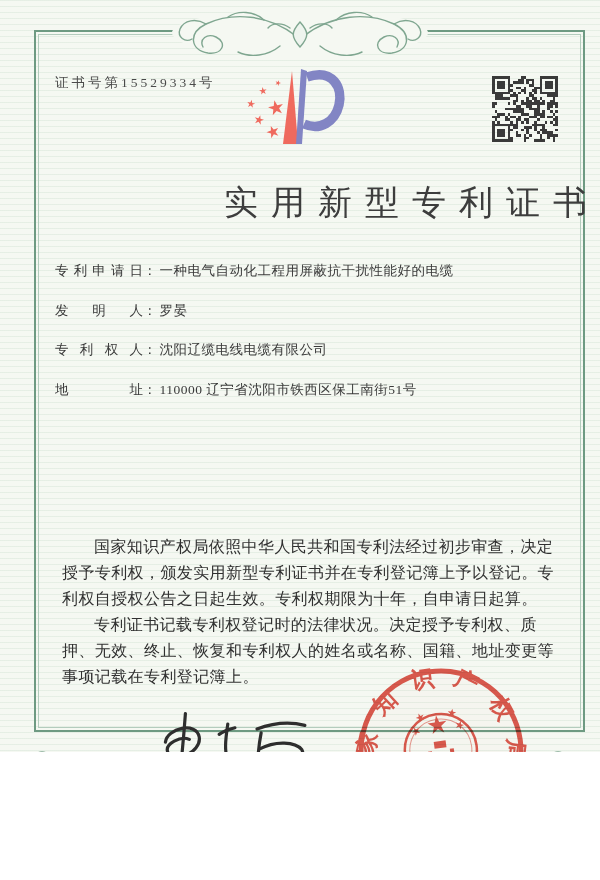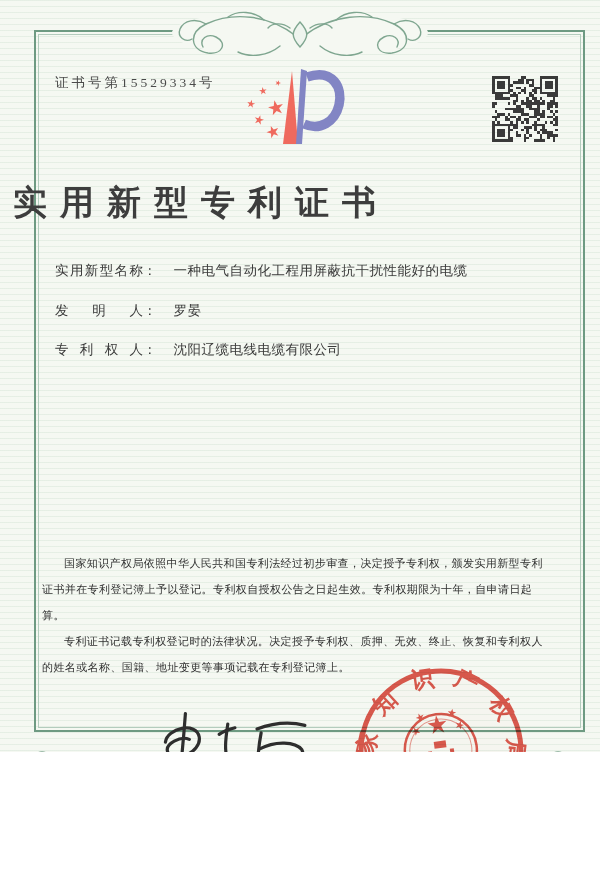--- a/index.html
+++ b/index.html
@@ -10,29 +10,29 @@
       #f5f8f2;
     font-family:"Liberation Serif","DejaVu Serif",serif;
     color:#363636;
   }
   
   .frame-outer{position:absolute;left:34px;top:30px;right:15px;bottom:20px;border:2px solid #6e9a82;}
   .frame-inner{position:absolute;left:2px;top:2px;right:2px;bottom:2px;border:1px solid #b3ccbd;}
   .cert-no{position:absolute;left:55px;top:74px;font-size:13.5px;letter-spacing:3px;color:#4a4a4a;}
   .logo{position:absolute;left:230px;top:64px;width:140px;height:112px;}
   .qr{position:absolute;left:492px;top:76px;width:66px;height:66px;}
-  .title{position:absolute;left:0;top:180px;width:100%;text-align:left;
-    font-size:34px;letter-spacing:13px;color:#3d3d3d;font-weight:700;text-indent:13px;}
+  .title{position:absolute;left:0;top:180px;width:100%;text-align:right;
+    font-size:34px;letter-spacing:13px;color:#3d3d3d;font-weight:400;text-indent:13px;}
   .fields{position:absolute;left:55px;top:261px;right:46px;font-size:13.5px;color:#3a3a3a;}
   .frow{margin-bottom:19.5px;line-height:20px;white-space:nowrap;}
   .flabel{display:inline-block;width:88px;text-align:justify;text-align-last:justify;vertical-align:top;}
-  .fvalue{margin-left:17px;letter-spacing:0.5px;}
+  .fvalue{margin-left:3px;letter-spacing:0.5px;}
   .fgroup2{display:inline-block;margin-left:58px;}
   .fgroup2 .flabel{width:78px;}
-  .paras{position:absolute;left:42px;top:534px;right:46px;font-size:11px;line-height:26px;color:#303030;margin-top:16px;}
+  .paras{position:absolute;left:62px;top:534px;right:46px;font-size:16px;line-height:26px;color:#303030;}
   .paras p{margin:0;text-indent:2em;letter-spacing:0.4px;}
   .signer{position:absolute;left:58px;top:743px;font-size:15px;line-height:31px;color:#2f2f2f;letter-spacing:2px;}
   .autograph{position:absolute;left:132px;top:706px;width:195px;height:105px;transform:rotate(-2deg);}
   .seal{position:absolute;left:352px;top:662px;width:178px;height:178px;transform:rotate(-8deg);mix-blend-mode:multiply;opacity:0.95;}
   .seal-date{position:absolute;left:366px;top:793px;font-size:14.5px;letter-spacing:2px;color:#222;z-index:5;}
   .footer{position:absolute;left:0;top:839px;width:100%;text-align:right;font-size:12.5px;letter-spacing:2px;color:#3a3a3a;}
   .ornament{position:absolute;pointer-events:none;}
   .orn-top{left:140px;top:6px;width:320px;height:56px;}
   .orn-bl{left:24px;top:740px;width:118px;height:122px;}
   .orn-br{left:458px;top:740px;width:118px;height:122px;}
@@ -430,27 +430,30 @@
       <rect x="17" y="24" width="1" height="1" fill="#3a3a3a"></rect>
       <rect x="18" y="24" width="1" height="1" fill="#3a3a3a"></rect>
       <rect x="19" y="24" width="1" height="1" fill="#3a3a3a"></rect>
       <rect x="23" y="24" width="1" height="1" fill="#3a3a3a"></rect>
     </svg>
 
   <div class="title">实用新型专利证书</div>
 
   <div class="fields">
     <div class="frow">
-      <span class="flabel">实用新型名称</span><span>：</span><span class="fvalue">一种电气自动化工程用屏蔽抗干扰性能好的电缆</span>
+      <span class="flabel">专利申请日</span><span>：</span><span class="fvalue">一种电气自动化工程用屏蔽抗干扰性能好的电缆</span>
     </div>
     <div class="frow">
       <span class="flabel">发明人</span><span>：</span><span class="fvalue">罗晏</span>
     </div>
     <div class="frow">
       <span class="flabel">专利权人</span><span>：</span><span class="fvalue">沈阳辽缆电线电缆有限公司</span>
+    </div>
+    <div class="frow">
+      <span class="flabel">地址</span><span>：</span><span class="fvalue">110000 辽宁省沈阳市铁西区保工南街51号</span>
     </div>
   </div>
 
   <div class="paras">
     <p>国家知识产权局依照中华人民共和国专利法经过初步审查，决定授予专利权，颁发实用新型专利证书并在专利登记簿上予以登记。专利权自授权公告之日起生效。专利权期限为十年，自申请日起算。</p>
     <p>专利证书记载专利权登记时的法律状况。决定授予专利权、质押、无效、终止、恢复和专利权人的姓名或名称、国籍、地址变更等事项记载在专利登记簿上。</p>
   </div>
 
 
   <svg class="autograph" viewBox="0 0 195 105">

